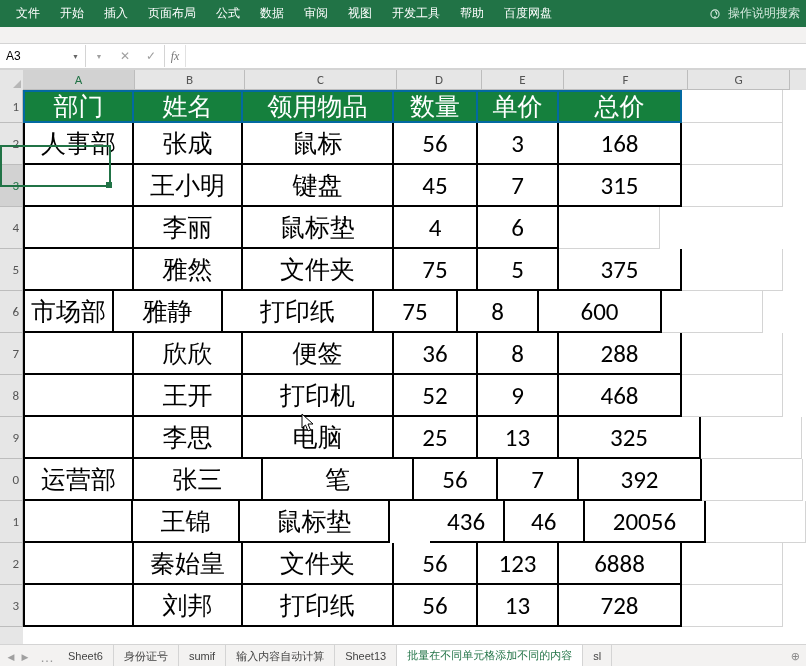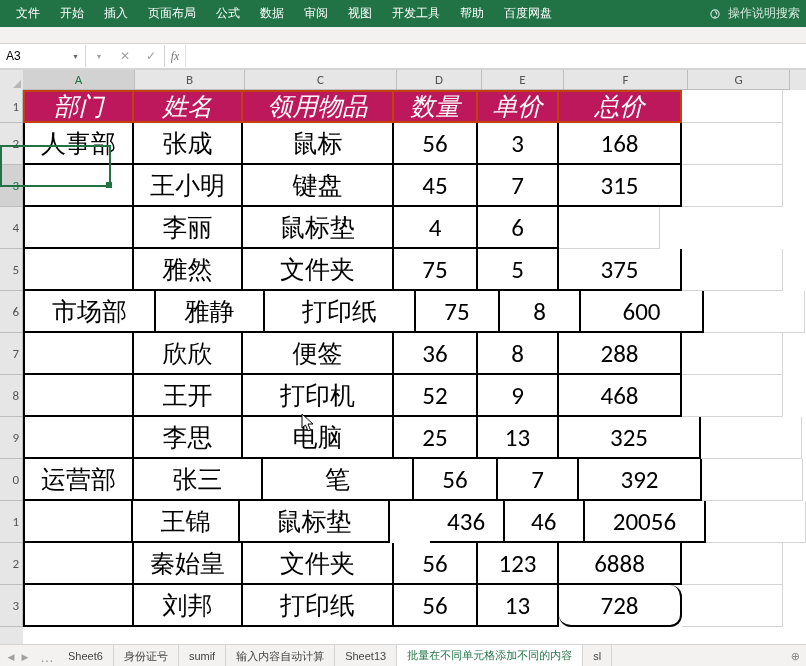--- a/index.html
+++ b/index.html
@@ -33,21 +33,21 @@
 
   .rowhdrs{position:absolute;left:0;top:20px;width:23px;bottom:0;background:#e6e6e6;}
   .rh{border-right:1px solid #bdbdbd;border-bottom:1px solid #bdbdbd;display:flex;align-items:center;justify-content:flex-end;padding-right:3px;font-size:13px;color:#555;height:42px;font-family:Calibri,sans-serif;box-sizing:border-box;}
   .rh:first-child{height:33px;}
   .rh.sel{background:#d2d2d2;color:#217346;}
 
   .cells{position:absolute;left:23px;top:20px;right:0;bottom:0;}
   .row{display:flex;height:42px;}
   .row.hdr{height:33px;}
   .cell{box-sizing:border-box;display:flex;align-items:center;justify-content:center;font-size:25px;font-family:"SimSun","Microsoft YaHei",sans-serif;color:#000;border-right:1px solid #d4d4d4;border-bottom:1px solid #d4d4d4;background:#fff;}
-  .row.hdr .cell.th{background:#be185d;color:#fff;border:2px solid #c2410c;border-top-width:2px;font-style:italic;}
+  .row.hdr .cell.th{background:#15803d;color:#fff;border:2px solid #0369a1;border-top-width:2px;}
   .row .cell.bd{border:2px solid #000;border-top:none;}
   .row .cell.bd:first-child{}
   .cell.num{font-family:Calibri,Arial,sans-serif;}
   .cell.extra{border-right:1px solid #d4d4d4;border-bottom:1px solid #d4d4d4;}
 
   .active-cell{position:absolute;border:2px solid #217346;box-sizing:border-box;pointer-events:none;}
   .active-cell::after{content:"";position:absolute;right:-3px;bottom:-3px;width:6px;height:6px;background:#217346;}
 
   .cursor-arrow{position:absolute;pointer-events:none;z-index:100;}
 
@@ -168,21 +168,21 @@
       <div class="row">
         <div class="cell bd" style="width: 111px;"></div>
         <div class="cell bd" style="width: 109px; border-left: none;">雅然</div>
         <div class="cell bd" style="width: 151px; border-left: none;">文件夹</div>
         <div class="cell bd num" style="width: 84px; border-left: none;">75</div>
         <div class="cell bd num" style="width: 81px; border-left: none;">5</div>
         <div class="cell bd num" style="width: 123px; border-left: none;">375</div>
         <div class="cell extra" style="width: 101px;"></div>
       </div>
       <div class="row">
-        <div class="cell bd" style="width: 133px; font-family: Liberation Serif, serif;">市场部</div>
+        <div class="cell bd" style="width: 91px; font-family: Liberation Serif, serif;">市场部</div>
         <div class="cell bd" style="width: 109px; border-left: none;">雅静</div>
         <div class="cell bd" style="width: 151px; border-left: none;">打印纸</div>
         <div class="cell bd num" style="width: 84px; border-left: none;">75</div>
         <div class="cell bd num" style="width: 81px; border-left: none;">8</div>
         <div class="cell bd num" style="width: 123px; border-left: none;">600</div>
         <div class="cell extra" style="width: 101px;"></div>
       </div>
       <div class="row">
         <div class="cell bd" style="width: 111px;"></div>
         <div class="cell bd" style="width: 109px; border-left: none;">欣欣</div>
@@ -236,21 +236,21 @@
         <div class="cell bd num" style="width: 81px; border-left: none;">123</div>
         <div class="cell bd num" style="width: 123px; border-left: none;">6888</div>
         <div class="cell extra" style="width: 101px;"></div>
       </div>
       <div class="row">
         <div class="cell bd" style="width: 111px;"></div>
         <div class="cell bd" style="width: 109px; border-left: none;">刘邦</div>
         <div class="cell bd" style="width: 151px; border-left: none;">打印纸</div>
         <div class="cell bd num" style="width: 84px; border-left: none;">56</div>
         <div class="cell bd num" style="width: 81px; border-left: none;">13</div>
-        <div class="cell bd num" style="width: 123px; border-left: none; border-radius: 12px;">728</div>
+        <div class="cell bd num" style="width: 123px; border-left: none;">728</div>
         <div class="cell extra" style="width: 101px;"></div>
       </div>
     </div>
   <div class="active-cell" id="active" style="left: 0px; top: 75px; width: 111px; height: 42px;"></div>
 
   <svg class="cursor-arrow" style="left:301px;top:343px;" width="14" height="20" viewBox="0 0 14 20">
       <path d="M1 1 L1 15 L4.5 12 L7 18 L9.5 17 L7 11 L12 11 Z" fill="#fff" stroke="#000" stroke-width="1"></path>
     </svg>
 </div>
 

